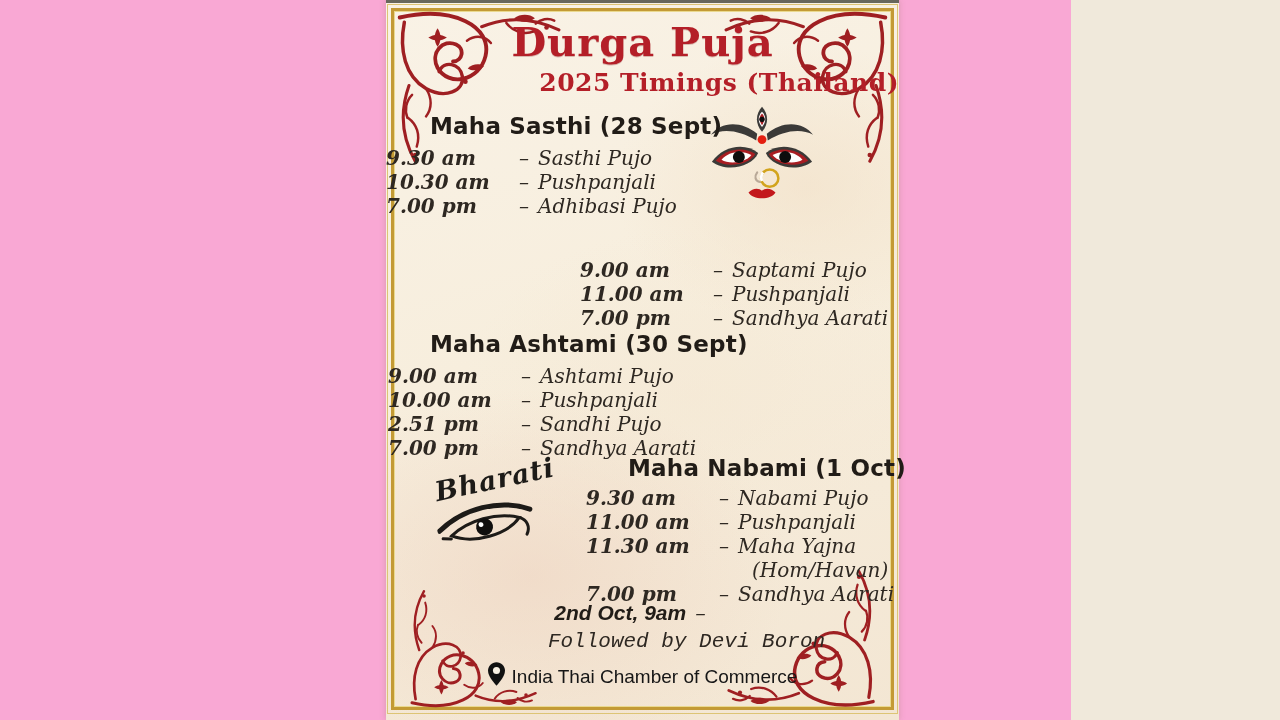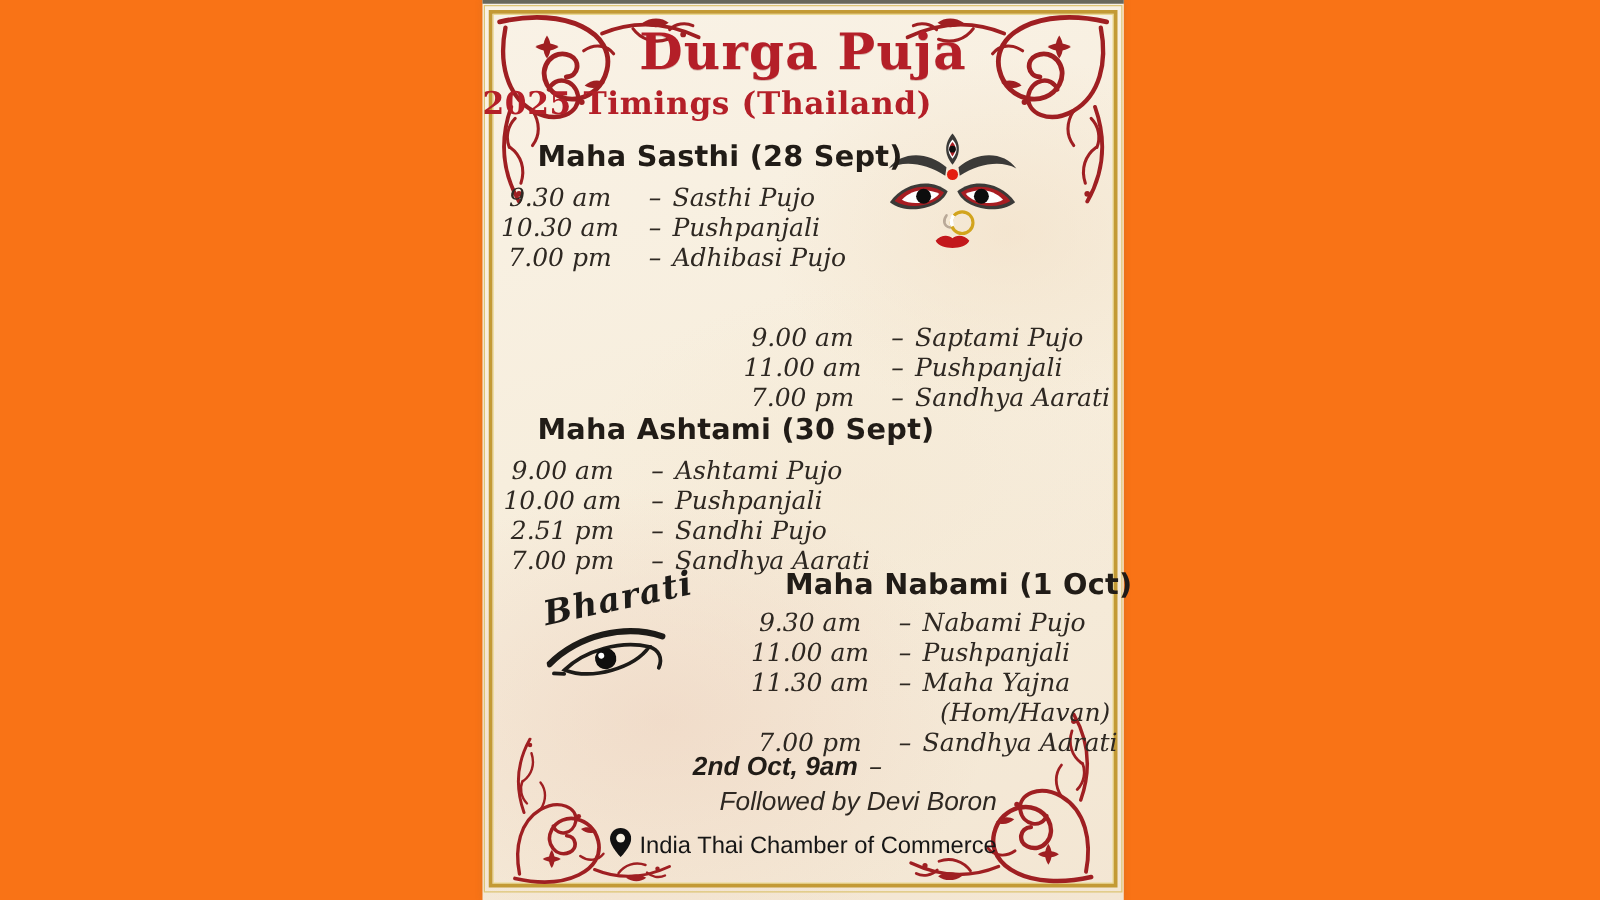--- a/index.html
+++ b/index.html
@@ -1,19 +1,19 @@
 <!DOCTYPE html>
 <html><head>
 <meta charset="utf-8">
 <style>
   * { margin:0; padding:0; box-sizing:border-box; }
   html,body { width:1280px; height:720px; overflow:hidden; }
   body { background:#f0e9db; font-family:"Liberation Sans", sans-serif; }
 
-  .stage { position:relative; width:1280px; height:720px; background:#f97316; }
+  .stage { position:relative; width:1071px; height:720px; background:#f9a8d4; }
 
   
   .poster {
     position:absolute; left:386px; top:0; width:513px; height:720px;
     background:
       radial-gradient(420px 300px at 28% 80%, rgba(235,203,184,0.45), rgba(235,203,184,0) 62%),
       radial-gradient(320px 240px at 82% 26%, rgba(241,222,196,0.55), rgba(241,222,196,0) 60%),
       radial-gradient(360px 260px at 60% 55%, rgba(244,231,210,0.5), rgba(244,231,210,0) 65%),
       linear-gradient(163deg, #f9f2e6 0%, #f7eedd 45%, #f3e6d3 100%);
     box-shadow: 0 0 6px rgba(120,100,60,0.25);
@@ -32,34 +32,34 @@
   .c-br { right:6px; bottom:10px; transform:scale(-1,-1); }
 
   
   .title {
     position:absolute; left:0; right:0; top:20px; text-align:center;
     font-family:"DejaVu Serif", serif; font-weight:bold;
     font-size:40px; line-height:44px; color:#b41f28; letter-spacing:1px;
     text-shadow: 0 1px 0 rgba(120,20,20,0.25);
   }
   .subtitle {
-    position:absolute; left:0; right:0; top:68px; text-align:left;
+    position:absolute; left:0; right:0; top:68px; text-align:right;
     font-family:"DejaVu Serif", serif; font-weight:bold;
     font-size:25px; color:#b41f28; letter-spacing:0.5px;
   }
   .heading {
     position:absolute;
     font-family:"DejaVu Sans", sans-serif; font-weight:bold;
     font-size:23px; color:#211c17; letter-spacing:0.2px; white-space:nowrap;
   }
   .rows { position:absolute; display:flex; flex-direction:column; }
   .row  { display:flex; align-items:flex-start; line-height:24px; white-space:nowrap;
           font-family:"DejaVu Serif", serif; font-style:italic;
           font-size:20px; color:#2e2822; }
-  .row .t { width:124px; text-align:center; }
+  .row .t { width:124px; text-align:left;font-weight:bold; }
   .row .d { padding:0 9px; }
   .e2 { display:block; margin-left:14px; }
 
   
   .sig-wrap { position:absolute; left:56px; top:462px; width:130px; height:110px;
               transform:rotate(-12deg); color:#1d1b18; }
   .sig-text { font-family:"DejaVu Serif", serif; font-style:italic; font-weight:bold;
               font-size:27px; letter-spacing:1px; }
   .sig-eye  { margin-top:2px; margin-left:-6px; }
 
@@ -69,21 +69,21 @@
     display:flex; justify-content:center; align-items:baseline;
     transform:translateX(-8px); white-space:nowrap;
   }
   .date-bold { font-family:"Liberation Sans", sans-serif; font-weight:bold; font-style:italic;
                font-size:21px; color:#211c17; }
   .cal { font-family:"DejaVu Serif", serif; font-style:italic; font-size:21px; color:#2e2822; }
   .dasami-line .d { padding:0 9px; font-family:"DejaVu Serif", serif; font-style:italic;
                     font-size:21px; color:#2e2822; }
   .followed-line {
     position:absolute; left:0; right:0; top:630px; text-align:center; padding-left:88px;
-    font-family:Liberation Sans, sans-serif; font-style:italic; font-size:21px; color:#2e2822;
+    font-family:Liberation Mono, monospace; font-style:italic; font-size:21px; color:#2e2822;
   }
   .venue { position:absolute; left:0; right:0; top:662px; text-align:center;
            font-family:"Liberation Sans", sans-serif; color:#161616; }
   .venue-l1 { display:flex; justify-content:center; align-items:center; gap:7px;
               font-size:19px; line-height:22px; }
   .venue-l2 { font-size:19px; line-height:22px; margin-top:1px; }
   .pin { flex:0 0 auto; }
 
   
   .durga { position:absolute; left:323px; top:103px; }

